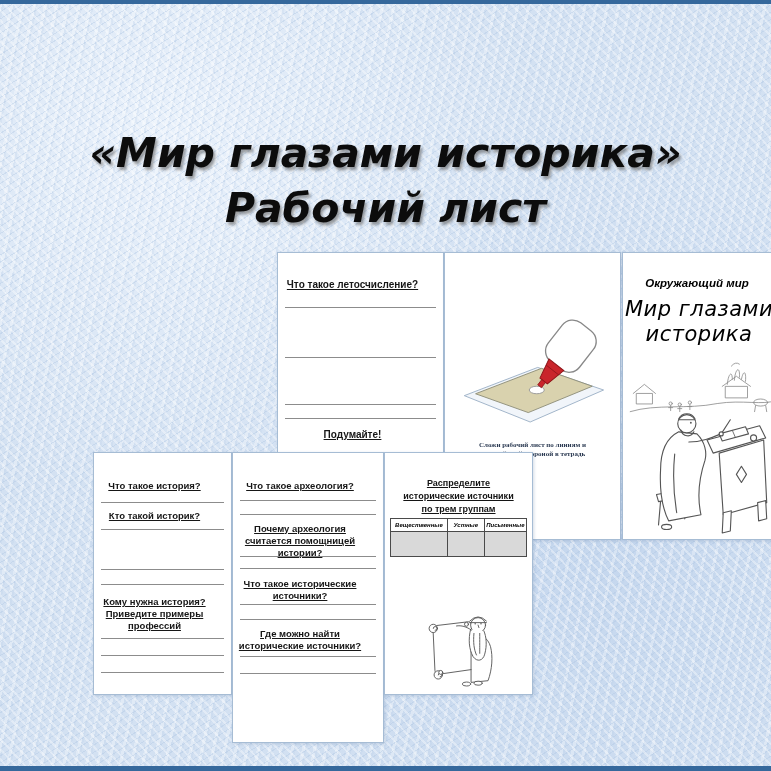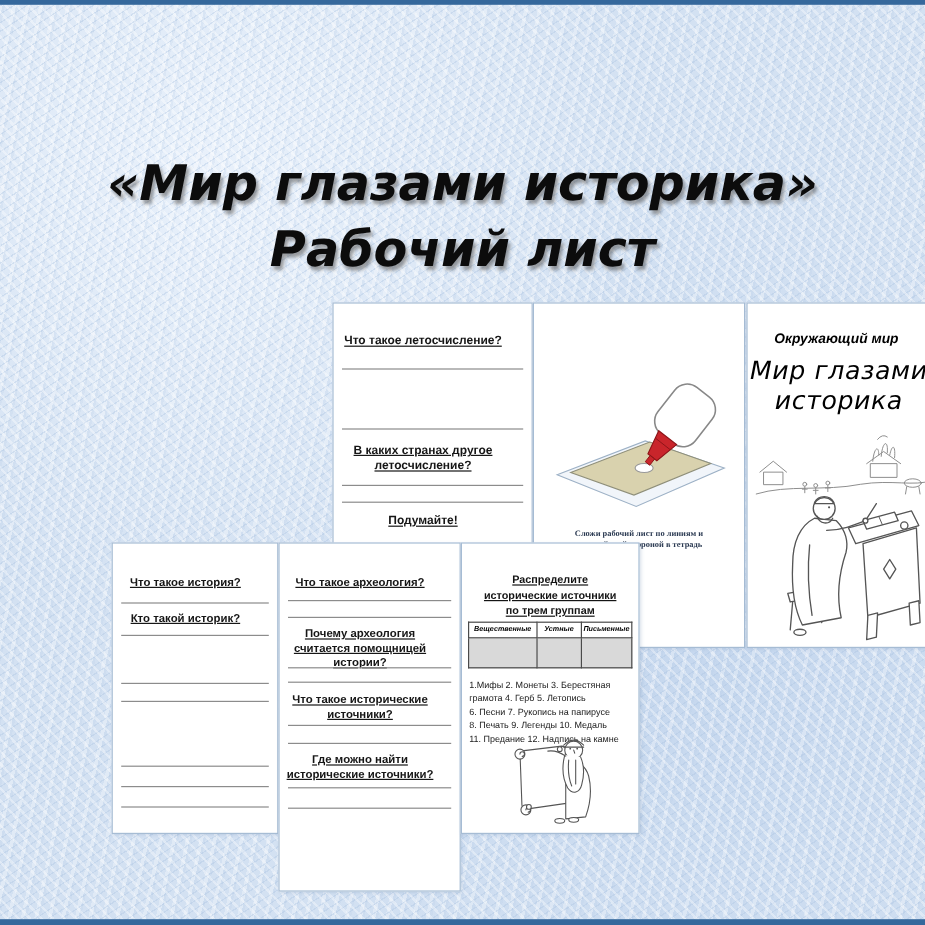--- a/index.html
+++ b/index.html
@@ -97,21 +97,20 @@
 
   <div class="title">
     <div>«Мир глазами историка»</div>
     <div>Рабочий лист</div>
   </div>
 
   <div class="panel" id="p-chronology">
     <div class="q" style="top:26px">Что такое летосчисление?</div>
     <div class="ln" style="top:54px"></div>
     <div class="ln" style="top:104px"></div>
-    <div class="q" style="top:117px">В каких странах другое летосчисление?</div>
     <div class="ln" style="top:151px"></div>
     <div class="ln" style="top:165px"></div>
     <div class="q" style="top:176px">Подумайте!</div>
   </div>
 
   <div class="panel" id="p-glue">
     <svg class="glue-art" width="160" height="118" viewBox="0 0 170 122">
       <polygon points="12,84 90,54 160,78 82,112" fill="#f1f5fa" stroke="#9db1c6" stroke-width="1"></polygon>
       <polygon points="24,82 94,55 148,74 80,102" fill="#d9d2ae" stroke="#8f8f7a" stroke-width="1"></polygon>
       <ellipse cx="89" cy="78" rx="8" ry="4" fill="#ffffff" stroke="#999999" stroke-width="1"></ellipse>
@@ -169,20 +168,21 @@
     </svg>
   </div>
 
   <div class="panel" id="p-history">
     <div class="q q-sm" style="top:27px">Что такое история?</div>
     <div class="ln" style="top:49px"></div>
     <div class="q q-sm" style="top:57px">Кто такой историк?</div>
     <div class="ln" style="top:76px"></div>
     <div class="ln" style="top:116px"></div>
     <div class="ln" style="top:131px"></div>
+    <div class="q q-sm" style="top:143px">Кому нужна история? Приведите примеры профессий</div>
     <div class="ln" style="top:185px"></div>
     <div class="ln" style="top:202px"></div>
     <div class="ln" style="top:219px"></div>
   </div>
 
   <div class="panel" id="p-archeology">
     <div class="q q-sm" style="top:27px">Что такое археология?</div>
     <div class="ln" style="top:47px"></div>
     <div class="ln" style="top:61px"></div>
     <div class="q q-sm" style="top:70px">Почему археология считается помощницей истории?</div>
@@ -211,27 +211,20 @@
         </tr>
       </thead>
       <tbody>
         <tr>
           <td></td>
           <td></td>
           <td></td>
         </tr>
       </tbody>
     </table>
-    <div class="src-items">
-      <div>1.Мифы  2.  Монеты  3.  Берестяная</div>
-      <div>грамота  4. Герб   5. Летопись</div>
-      <div>6. Песни 7. Рукопись на папирусе</div>
-      <div>8. Печать 9. Легенды 10. Медаль</div>
-      <div>11. Предание 12. Надпись на камне</div>
-    </div>
     <svg class="src-art" width="92" height="78" viewBox="0 0 110 94">
       <path class="sk" d="M24,18 L66,13 C69,13 70,15 70,17 L74,70 L32,76 C28,76 26,74 26,72 Z"></path>
       <circle class="sk" cx="24" cy="21" r="5"></circle>
         <path class="skn" d="M24,21 a2.3,2.3 0 1 1 2.3,2.3"></path>
       <circle class="sk" cx="30" cy="77" r="5"></circle>
         <path class="skn" d="M30,77 a2.3,2.3 0 1 1 2.3,2.3"></path>
       <path class="sk" d="M70,28 C80,26 90,32 93,43 C96,55 95,70 90,84 L70,86 Z"></path>
       <circle class="sk" cx="78" cy="17" r="9"></circle>
       <path class="skn" d="M68,12 Q78,2 88,12 M68,14 L88,14"></path>
       <circle cx="74.5" cy="15.5" r=".9" fill="#555"></circle>

